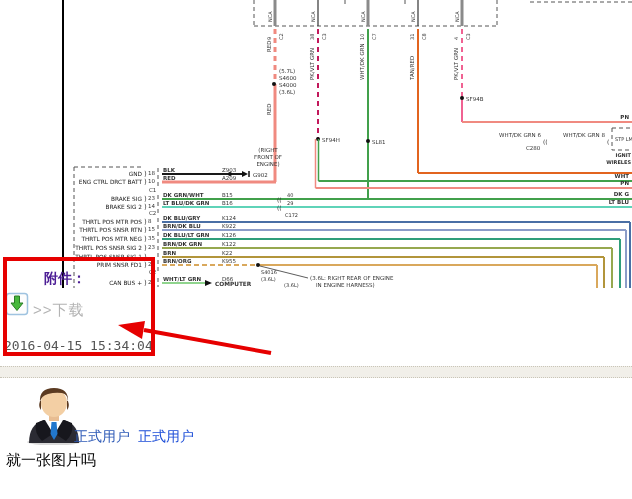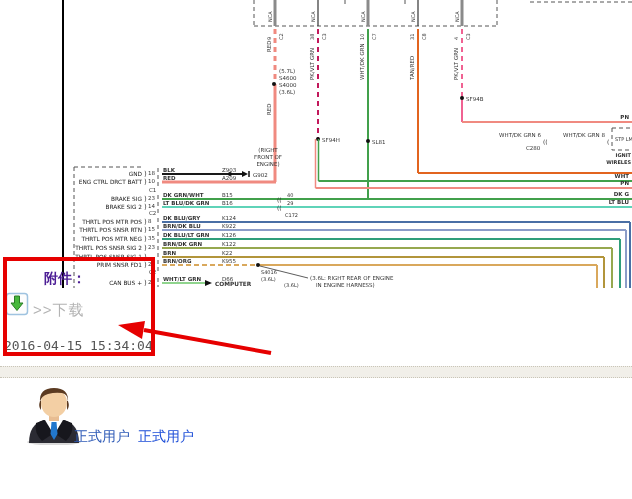--- a/index.html
+++ b/index.html
@@ -241,14 +241,15 @@
       <rect x="27" y="27" width="10" height="9" fill="#e8bd92"></rect>
       <ellipse cx="32" cy="18" rx="13" ry="14" fill="#f3cfa4"></ellipse>
       <path d="M18,17 Q17,3 32,3 Q47,3 46,17 Q46,9 40,8 Q33,7 26,9 Q19,11 18,17 Z" fill="#5b3a21"></path>
       <path d="M18,16 Q16,22 19,25 L19,16 Z" fill="#5b3a21"></path>
       <path d="M46,16 Q48,22 45,25 L45,16 Z" fill="#5b3a21"></path>
     </svg>
   </div>
 
   <span class="uname">正式用户</span>
   <span class="badge">正式用户</span>
+  <div class="comment-text">就一张图片吗</div>
 
 </div>
 
 </body></html>

